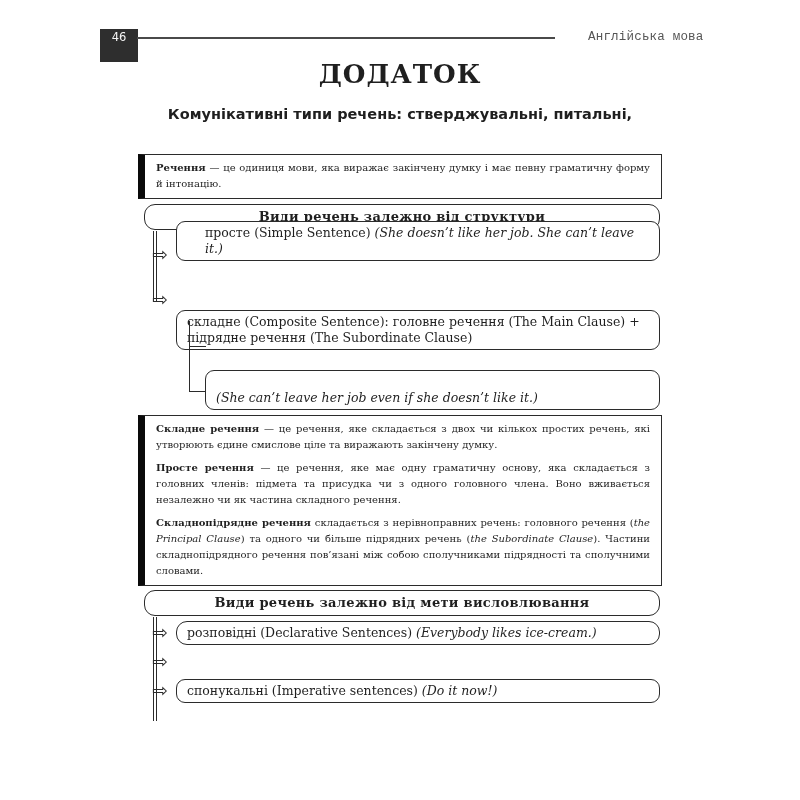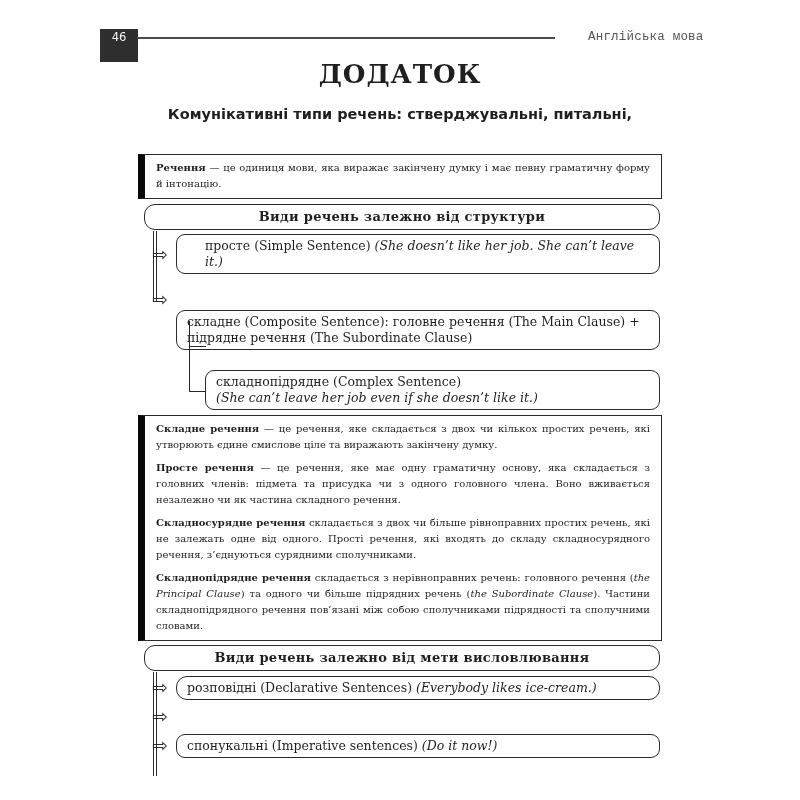--- a/index.html
+++ b/index.html
@@ -83,42 +83,41 @@
       <span class="b">Речення</span><span> — це одиниця мови, яка виражає закінчену думку і має певну граматичну форму й інтонацію.</span>
     </div>
 
     <div class="diagram diag1">
       <div class="dtitle">Види речень залежно від структури</div>
 
       <div class="vline2" style="top:27px;height:70px;"></div>
       <span class="arrow" style="top:41px;">⇨</span>
       <span class="arrow" style="top:86px;">⇨</span>
 
-      <div class="dbox" style="top:30px;padding-left:28px;">
+      <div class="dbox" style="top:17px;padding-left:28px;">
         <span>просте (Simple Sentence) </span><span class="it">(She doesn’t like her job. She can’t leave it.)</span>
       </div>
 
       <div class="dbox" style="top:76px;margin-top:30px;">
         <span>складне (Composite Sentence): головне речення (The Main Clause) + підрядне речення (The Subordinate Clause)</span>
       </div>
 
       <div class="lconn" style="top:117px;height:25px;"></div>
       <div class="lconn" style="top:117px;height:70px;"></div>
 
 
       <div class="dbox sub" style="top:166px;">
-        <span>складнопідрядне (Complex Sentence)</span><br>
+        <br>
         <span class="it">(She can’t leave her job even if she doesn’t like it.)</span>
       </div>
     </div>
 
     <div class="defbox defbox2">
       <p><span class="b">Складне речення</span><span> — це речення, яке складається з двох чи кількох простих речень, які утворюють єдине смислове ціле та виражають закінчену думку.</span></p>
       <p><span class="b">Просте речення</span><span> — це речення, яке має одну граматичну основу, яка складається з головних членів: підмета та присудка чи з одного головного члена. Воно вживається незалежно чи як частина складного речення.</span></p>
-      <p><span class="b">Складносурядне речення</span><span> складається з двох чи більше рівноправних простих речень, які не залежать одне від одного. Прості речення, які входять до складу складносурядного речення, з’єднуються сурядними сполучниками.</span></p>
       <p><span class="b">Складнопідрядне речення</span><span> складається з нерівноправних речень: головного речення (</span><span class="it">the Principal Clause</span><span>) та одного чи більше підрядних речень (</span><span class="it">the Subordinate Clause</span><span>). Частини складнопідрядного речення пов’язані між собою сполучниками підрядності та сполучними словами.</span></p>
     </div>
 
     <div class="diagram diag2">
       <div class="dtitle">Види речень залежно від мети висловлювання</div>
 
       <div class="vline2" style="top:27px;height:104px;"></div>
       <span class="arrow" style="top:33px;">⇨</span>
       <span class="arrow" style="top:62px;">⇨</span>
       <span class="arrow" style="top:91px;">⇨</span>

